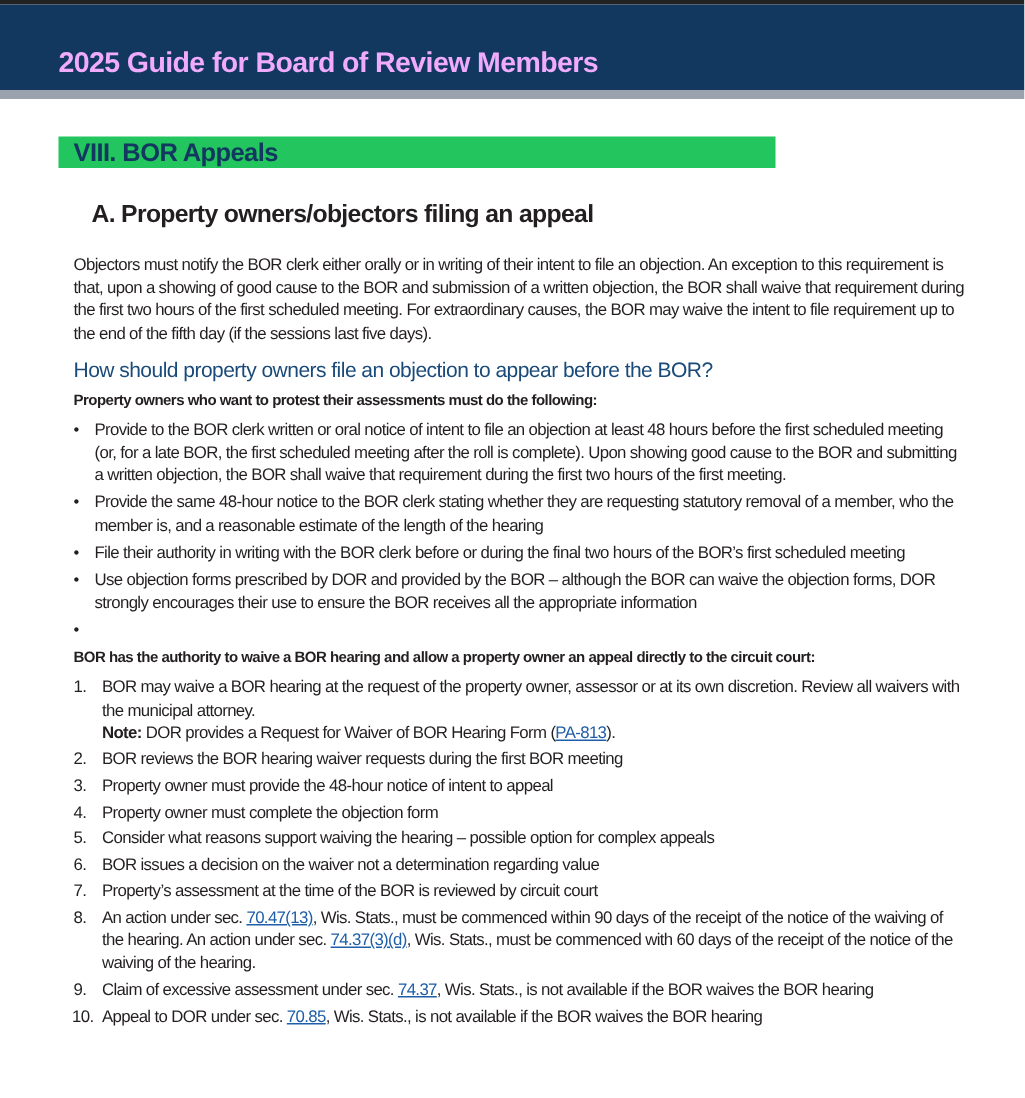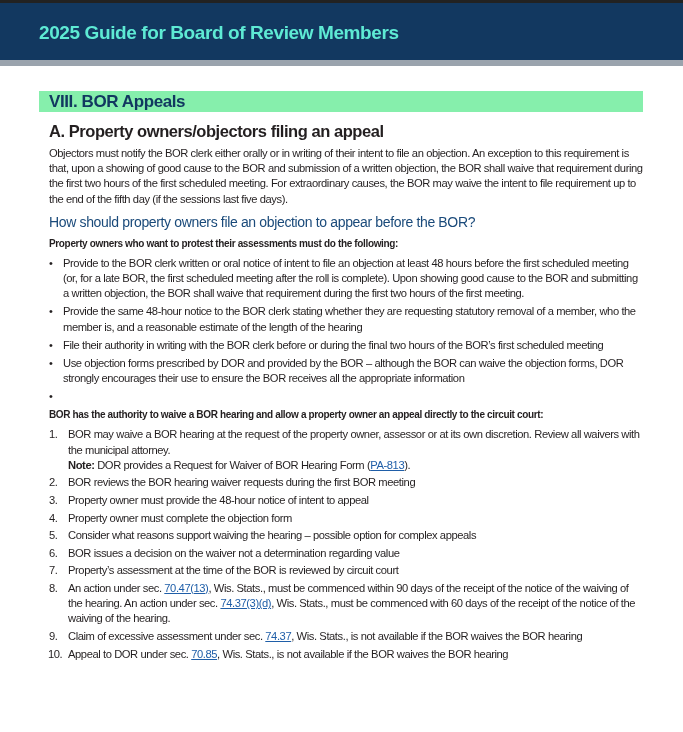--- a/index.html
+++ b/index.html
@@ -9,38 +9,38 @@
     font-family: "Liberation Sans", sans-serif;
     color: #231f20;
     position: relative;
   }
   .topstrip { position: absolute; left: 0; top: 0; width: 683px; height: 3px; background: #222222; }
   .header {
     position: absolute; left: 0; top: 3px; width: 683px; height: 57px;
     background: #123860;
   }
   .header-title {
-    position: absolute; left: 39px; top: 19px;
+    position: absolute; left: 39px; top: 29px;
     font-family: "Liberation Sans", sans-serif; font-weight: bold;
-    font-size: 19px; color: #5eead4; letter-spacing: -0.4px;
+    font-size: 19px; color: #f0abfc; letter-spacing: -0.4px;
   }
   .header-rule { position: absolute; left: 0; top: 60px; width: 683px; height: 6px; background: #9aa3ad; }
 
   .section-bar {
-    position: absolute; left: 39px; top: 91px; width: 604px; height: 21px;
-    background: #86efac;
+    position: absolute; left: 39px; top: 91px; width: 478px; height: 21px;
+    background: #22c55e;
   }
   .section-title {
     position: absolute; left: 10px; top: 1px;
     font-weight: bold; font-size: 17px; color: #123860; letter-spacing: -0.4px;
   }
 
   .content { position: absolute; left: 49px; top: 120px; width: 594px; }
   h2 {
-    margin: 0; font-size: 16.5px; font-weight: bold; color: #231f20;
+    margin: 12px; font-size: 16.5px; font-weight: bold; color: #231f20;
     letter-spacing: -0.45px; line-height: 22px;
   }
   h3 {
     margin: 0; font-size: 14px; font-weight: normal; color: #1a4a7a;
     letter-spacing: -0.35px; line-height: 19px;
   }
   .lead {
     margin: 0; font-size: 10px; font-weight: bold; color: #231f20;
     letter-spacing: -0.35px; line-height: 16px;
   }

